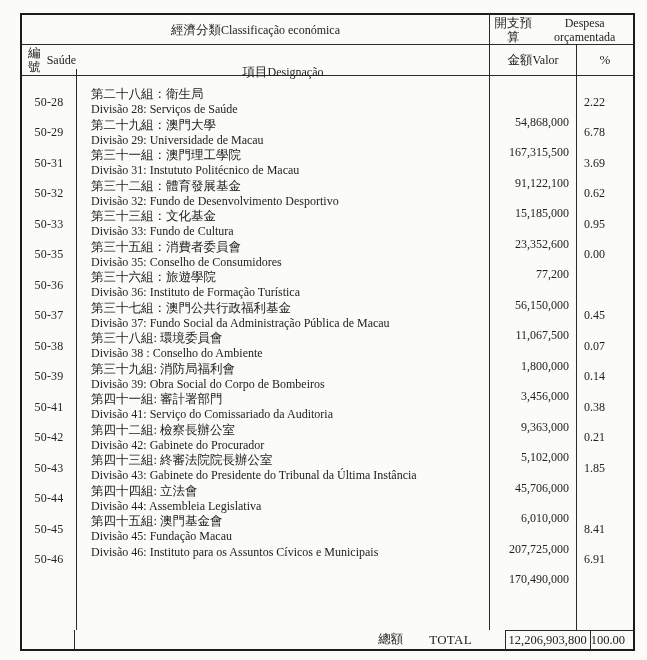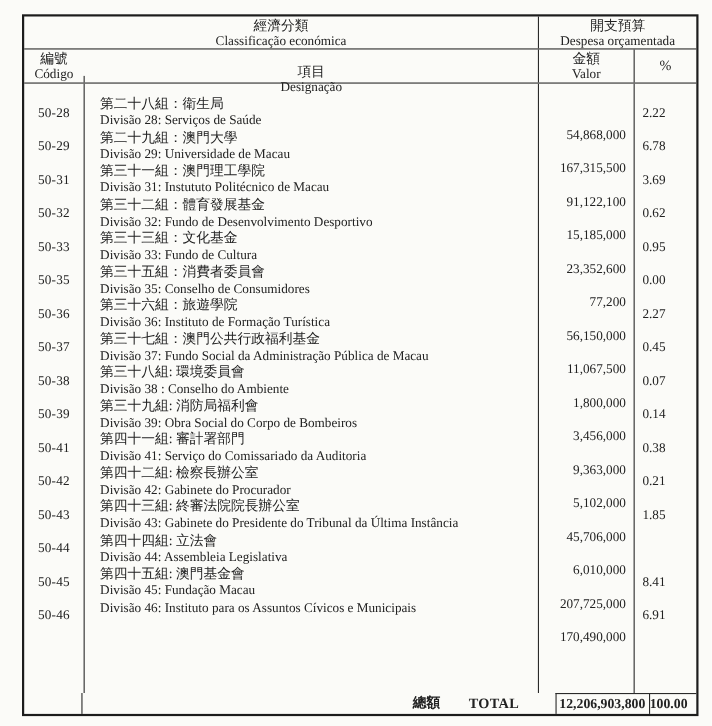--- a/index.html
+++ b/index.html
@@ -23,21 +23,21 @@
     display: flex;
     flex-direction: column;
     background: transparent;
   }
   .hrow { display: flex; flex-direction: row; box-sizing: border-box; }
   .h1 { height: 30px; border-bottom: 1px solid #2a2a2a; }
   .h2 { height: 31px; border-bottom: 1px solid #2a2a2a; }
   .hcell {
     box-sizing: border-box;
     display: flex;
-    flex-direction: column;
+    flex-direction: row;
     justify-content: center;
     align-items: center;
     text-align: center;
   }
   .hcell .zh { font-size: 12.5px; line-height: 14px; }
   .hcell .lat { font-size: 12px; line-height: 14px; }
   .h1-left  { width: 467px; }
   .h1-right { flex: 1; border-left: 1px solid #2a2a2a; }
   .h2-code  { width: 54px; }
   .h2-des   { width: 413px; border-left: 1px solid #2a2a2a; margin-top: 24px; }
@@ -85,21 +85,21 @@
     margin-top: 35px;
   }
   .r-pct {
     flex: 1;
     box-sizing: border-box;
     padding-right: 28px;
     display: flex; align-items: center; justify-content: flex-end;
     font-size: 12px;
   }
 
-  .trow { display: flex; flex-direction: row; height: 19px; box-sizing: border-box; font-weight: bold; }
+  .trow { display: flex; flex-direction: row; height: 19px; box-sizing: border-box; font-weight: normal; }
   .t-blank { width: 54px; box-sizing: border-box; }
   .t-label {
     width: 413px;
     box-sizing: border-box;
     border-left: 1px solid #2a2a2a;
     display: flex; align-items: center; justify-content: flex-end;
     padding-right: 4px;
   }
   .t-label .zh  { font-size: 12.5px; }
   .t-label .lat { font-size: 13px; margin-left: 26px; letter-spacing: 0.3px; }
@@ -136,21 +136,21 @@
       </div>
       <div class="hcell h1-right">
         <div class="zh">開支預算</div>
         <div class="lat">Despesa orçamentada</div>
       </div>
     </div>
 
     <div class="hrow h2">
       <div class="hcell h2-code">
         <div class="zh">編號</div>
-        <div class="lat">Código</div>
+        <div class="lat">Saúde</div>
       </div>
       <div class="hcell h2-des">
         <div class="zh">項目</div>
         <div class="lat">Designação</div>
       </div>
       <div class="hcell h2-val">
         <div class="zh">金額</div>
         <div class="lat">Valor</div>
       </div>
       <div class="hcell h2-pct">%</div>
@@ -222,21 +222,20 @@
     <div class="r-pct">0.00</div>
   </div>
 
   <div class="row">
     <div class="r-code">50-36</div>
     <div class="r-des">
       <div class="zh">第三十六組：旅遊學院</div>
       <div class="lat">Divisão 36: Instituto de Formação Turística</div>
     </div>
     <div class="r-val">56,150,000</div>
-    <div class="r-pct">2.27</div>
   </div>
 
   <div class="row">
     <div class="r-code">50-37</div>
     <div class="r-des">
       <div class="zh">第三十七組：澳門公共行政福利基金</div>
       <div class="lat">Divisão 37: Fundo Social da Administração Pública de Macau</div>
     </div>
     <div class="r-val">11,067,500</div>
     <div class="r-pct">0.45</div>

